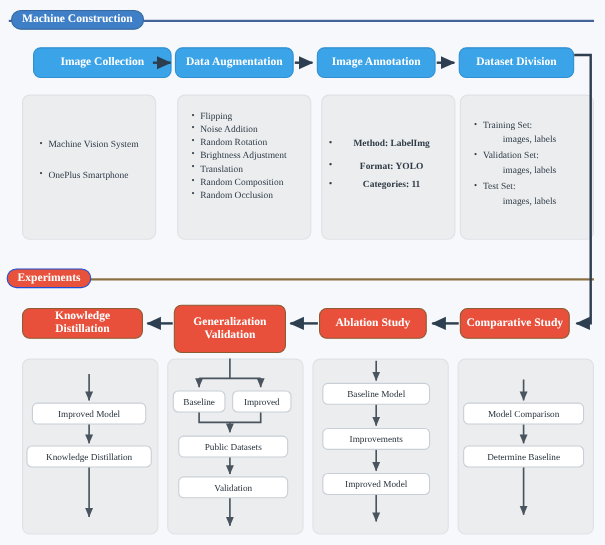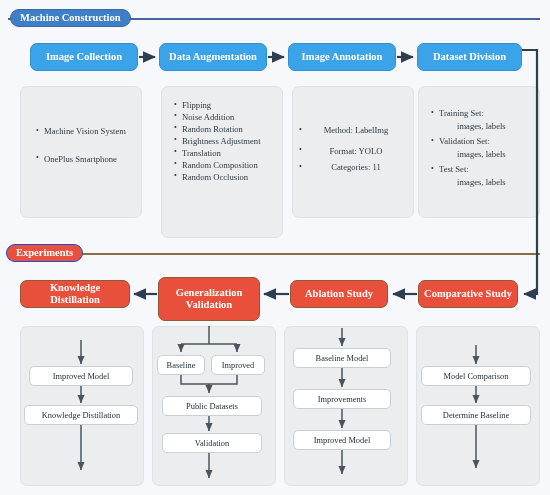--- a/index.html
+++ b/index.html
@@ -155,53 +155,53 @@
 </head>
 <body>
 
 <div id="canvas">
 
   <div class="section-rule rule-blue" style="left:8px; top:18px; width:532px;"></div>
   <div class="section-header" style="left:10px; top:8px;">
     <span class="section-badge badge-blue">Machine Construction</span>
   </div>
 
-  <div class="stage stage-blue" style="left:30px; top:43px; width:108px; height:28px;">Image Collection</div>
+  <div class="stage stage-blue" style="left:30px; top:43px; width:126px; height:28px;">Image Collection</div>
 
   <div class="stage stage-blue" style="left:159px; top:43px; width:108px; height:28px;">Data Augmentation</div>
 
   <div class="stage stage-blue" style="left:288px; top:43px; width:108px; height:28px;">Image Annotation</div>
 
   <div class="stage stage-blue" style="left:417px; top:43px; width:105px; height:28px;">Dataset Division</div>
 
   <div class="panel" style="left:20px; top:86px; width:122px; height:132px;padding-left:26px;">
     <div class="panel-inner" style="top:40px; padding-left:15px;">
       <ul class="panel-list">
         <li class="bulleted" style="margin-bottom:19px;">Machine Vision System</li>
         <li class="bulleted">OnePlus Smartphone</li>
       </ul>
     </div>
   </div>
 
-  <div class="panel" style="left:161px; top:86px; width:122px; height:152px;">
+  <div class="panel" style="left:161px; top:86px; width:122px; height:132px;">
     <div class="panel-inner" style="top:14px; padding-left:12px;">
       <ul class="panel-list">
         <li class="bulleted tight">Flipping</li>
         <li class="bulleted tight">Noise Addition</li>
         <li class="bulleted tight">Random Rotation</li>
         <li class="bulleted tight">Brightness Adjustment</li>
         <li class="bulleted tight">Translation</li>
         <li class="bulleted tight">Random Composition</li>
         <li class="bulleted tight">Random Occlusion</li>
       </ul>
     </div>
   </div>
 
   <div class="panel" style="left:292px; top:86px; width:122px; height:132px;">
-    <div class="panel-inner" style="top:39px; padding-left:6px;">
+    <div class="panel-inner" style="top:39px; padding-left:6px;font-weight:bold;">
       <ul class="panel-list" style="text-align:center;">
         <li class="bulleted" style="padding-left:0; margin-bottom:12px;">Method: LabelImg</li>
         <li class="bulleted" style="padding-left:0; margin-bottom:8px;">Format:  YOLO</li>
         <li class="bulleted" style="padding-left:0;">Categories: 11</li>
       </ul>
     </div>
   </div>
 
   <div class="panel" style="left:418px; top:86px; width:122px; height:132px;">
     <div class="panel-inner" style="top:22px; padding-left:12px;">

